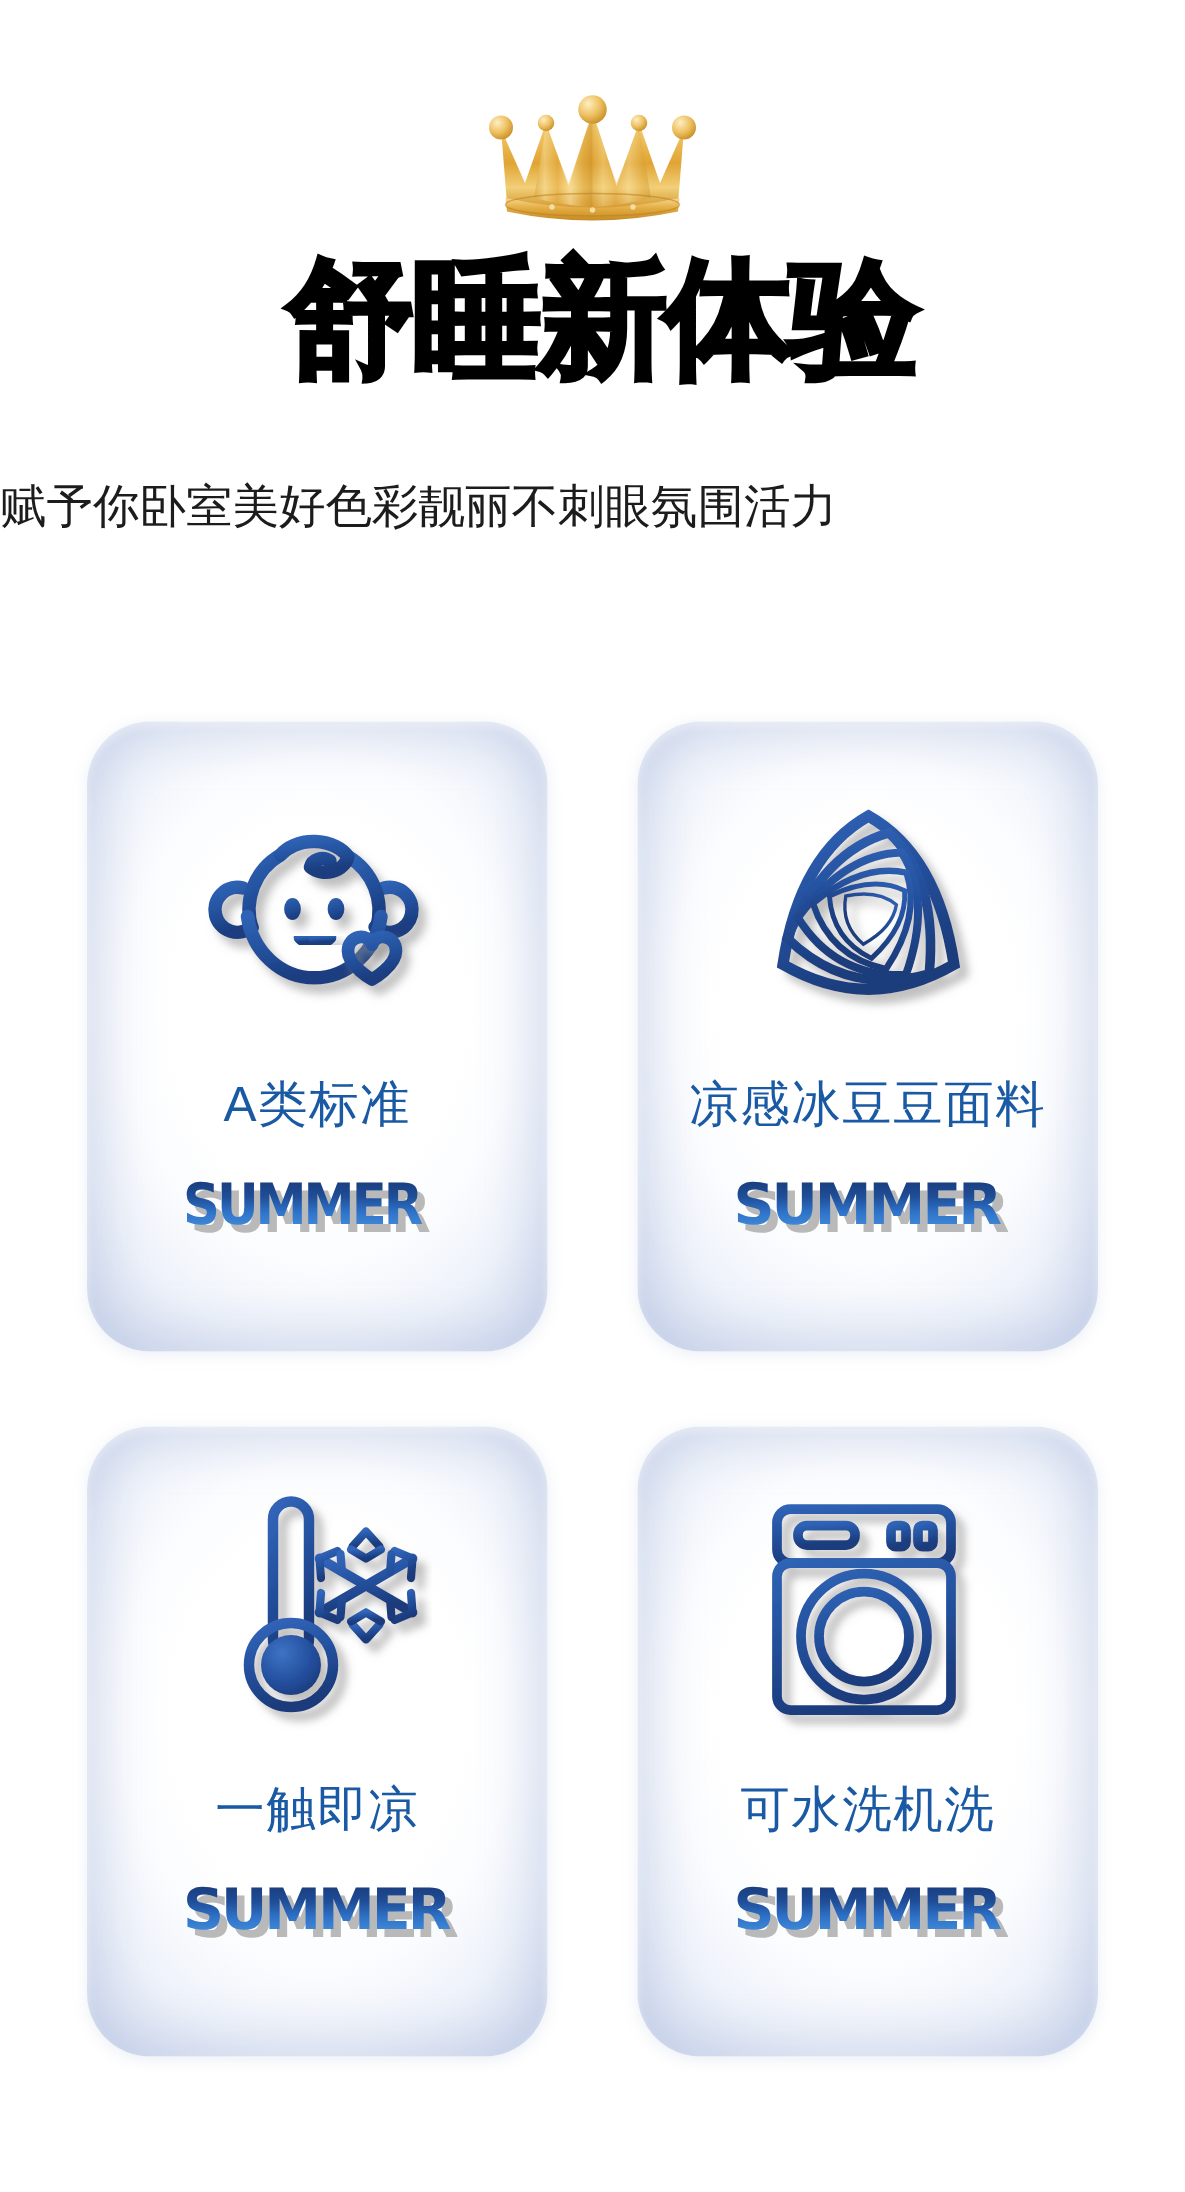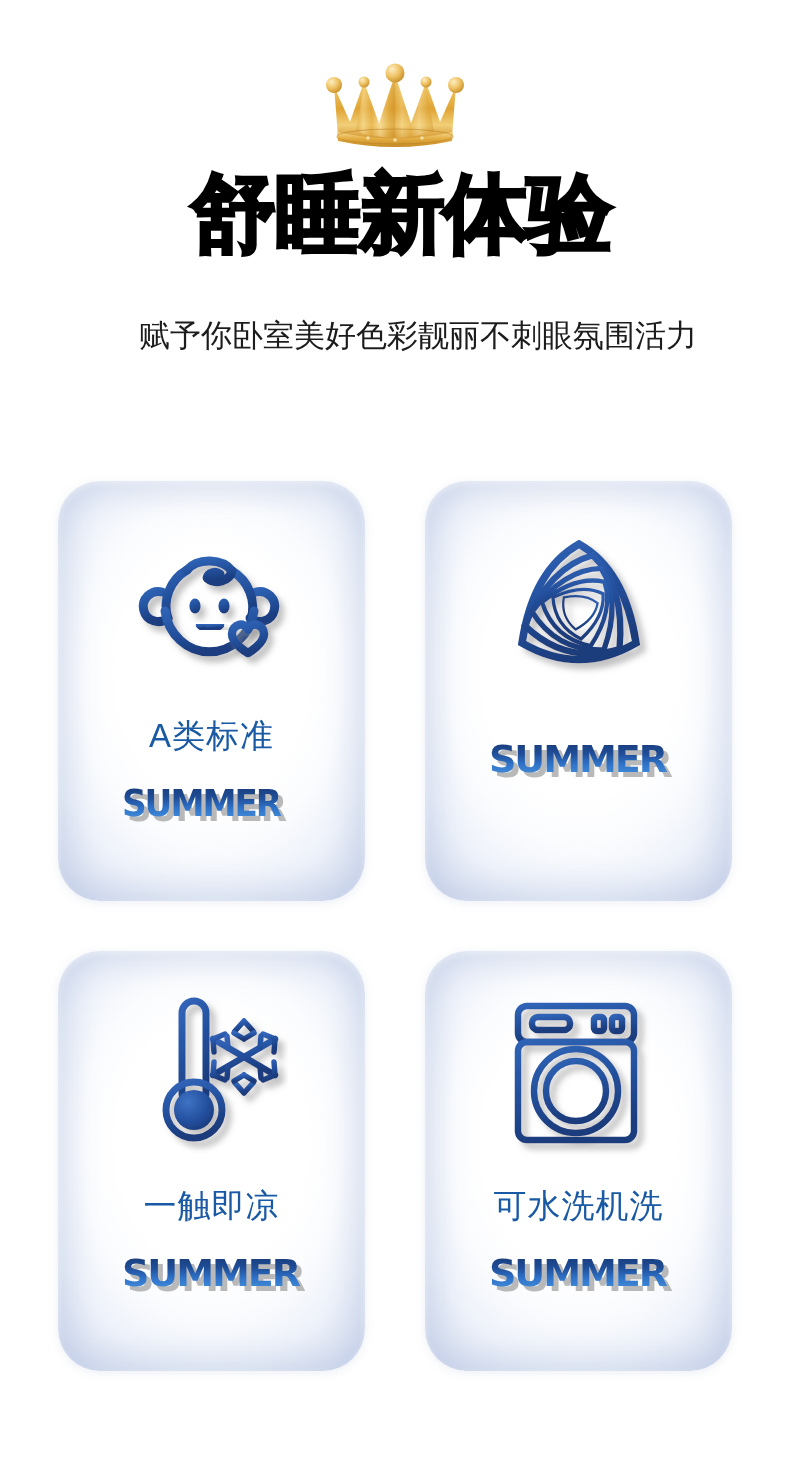--- a/index.html
+++ b/index.html
@@ -40,26 +40,24 @@
     letter-spacing: -2px;
     font-family: "DejaVu Sans", "Liberation Sans", sans-serif;
     -webkit-text-stroke: 3px #000;
   }
 
   
   .subtitle {
     position: absolute;
     left: 0; right: 0;
     top: 312px;
-    text-align: center;
     color: #1c1c1c;
     font-size: 31px;
     line-height: 51px;
-    font-family: Liberation Mono, monospace;
-    padding-left: 46px;
+    font-family: Liberation Sans, sans-serif;
   }
   .subtitle div { white-space: nowrap; }
 
   
   .grid {
     position: absolute;
     left: 58px;
     top: 481px;
     width: 674px;
     display: grid;
@@ -276,20 +274,21 @@
               <path d="M0,-66 Q46,-40 57,33 Q0,66 -57,33 Q-46,-40 0,-66 Z" transform="rotate(0) scale(1)"></path>
               <path d="M0,-66 Q46,-40 57,33 Q0,66 -57,33 Q-46,-40 0,-66 Z" transform="rotate(14) scale(0.855)"></path>
               <path d="M0,-66 Q46,-40 57,33 Q0,66 -57,33 Q-46,-40 0,-66 Z" transform="rotate(28) scale(0.715)"></path>
               <path d="M0,-66 Q46,-40 57,33 Q0,66 -57,33 Q-46,-40 0,-66 Z" transform="rotate(42) scale(0.575)"></path>
               <path d="M0,-66 Q46,-40 57,33 Q0,66 -57,33 Q-46,-40 0,-66 Z" transform="rotate(56) scale(0.44)"></path>
               <path d="M0,-66 Q46,-40 57,33 Q0,66 -57,33 Q-46,-40 0,-66 Z" transform="rotate(70) scale(0.30)"></path>
             </g>
           </g>
         </svg>
       </div>
+      <div class="card-label">凉感冰豆豆面料</div>
       <div class="summer">
         <svg width="186" height="46" viewBox="0 0 186 46" aria-hidden="true">
           <text x="3" y="35" font-family="'DejaVu Sans','Liberation Sans',sans-serif" font-size="38" font-weight="bold" letter-spacing="-2" fill="#b9b9b9" transform="translate(5,5)">SUMMER</text>
           <text x="3" y="35" font-family="'DejaVu Sans','Liberation Sans',sans-serif" font-size="38" font-weight="bold" letter-spacing="-2" fill="url(#smg)">SUMMER</text>
         </svg>
       </div>
     </div>
   </div>
 
   <div class="card">

